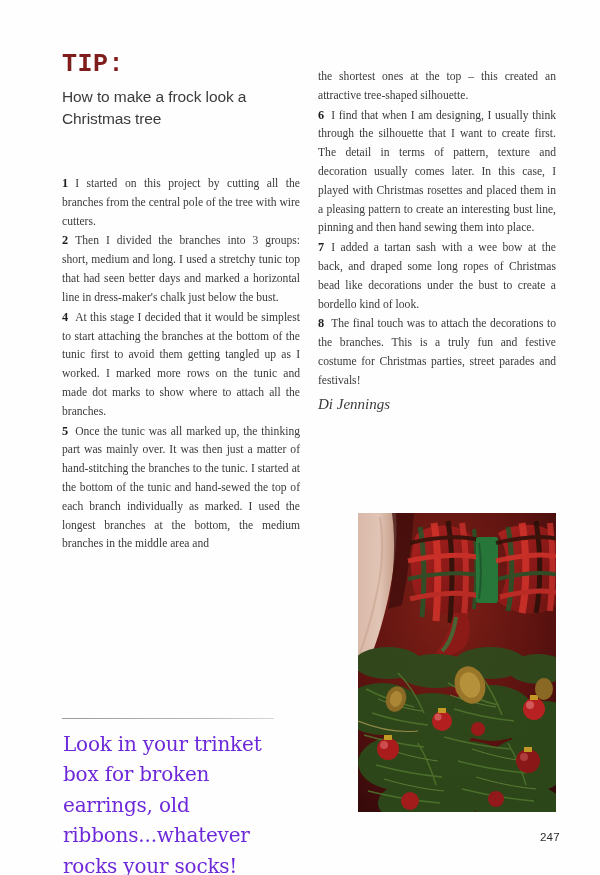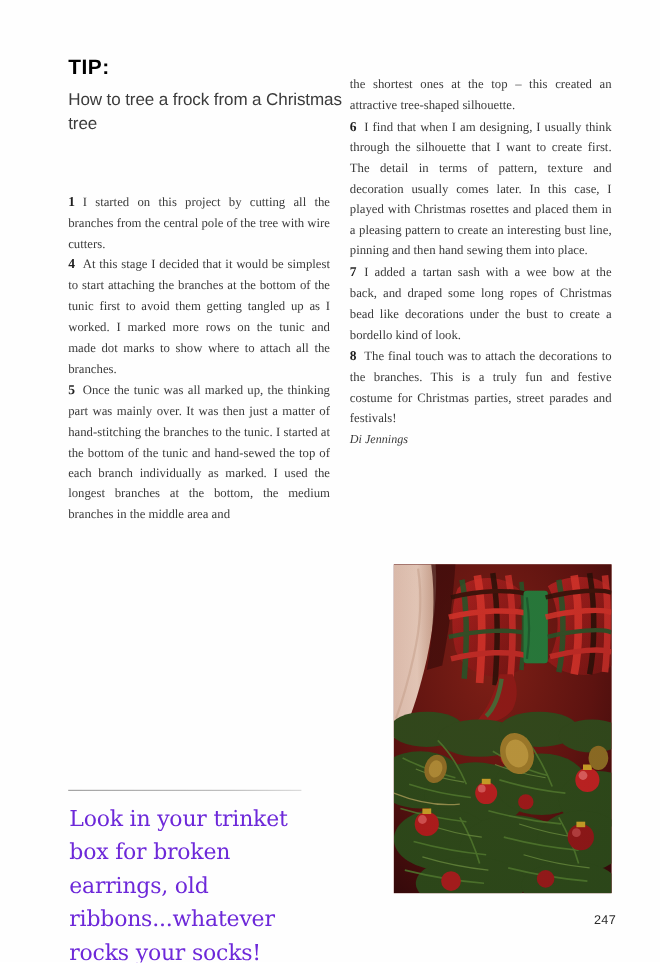--- a/index.html
+++ b/index.html
@@ -23,25 +23,25 @@
   }
 
   
   .tip-heading {
     position: absolute;
     left: 62px;
     top: 52px;
     width: 250px;
   }
   .tip-word {
-    font-family: Liberation Sans, sans-serif;
+    font-family: Liberation Mono, monospace;
     font-weight: bold;
-    font-size: 19px;
+    font-size: 25px;
     letter-spacing: 0.5px;
-    color: #000000;
+    color: #7f1d1d;
     line-height: 1;
     margin: 0 0 9px 0;
   }
   .tip-subtitle {
     font-family: "Liberation Sans", sans-serif;
     font-size: 15.5px;
     font-weight: 400;
     line-height: 1.42;
     color: #3b3b3b;
     margin: 0;
@@ -66,21 +66,21 @@
     text-align: justify;
   }
   .step-num {
     font-weight: bold;
     color: #1e1e1e;
     font-size: 12.3px;
     margin-right: 7px;
   }
   .byline {
     font-style: italic;
-    font-size: 11px;
+    font-size: 15px;
     color: #3a3a3a;
     margin: 1px 0 0 0;
     text-align: left;
   }
 
   
   .pullquote {
     position: absolute;
     left: 62px;
     top: 718px;
@@ -122,26 +122,29 @@
     letter-spacing: 0.3px;
   }
 </style>
 </head>
 <body>
 
 <div class="page">
 
   <div class="tip-heading">
     <div class="tip-word">TIP:</div>
-    <div class="tip-subtitle">How to tree a frock from a Christmas tree</div>
+    <div class="tip-subtitle">How to make a frock look a Christmas tree</div>
   </div>
 
   <div class="col col-left">
     <p class="step">
       <span class="step-num">1</span><span>I started on this project by cutting all the branches from the central pole of the tree with wire cutters.</span>
+    </p>
+    <p class="step">
+      <span class="step-num">2</span><span>Then I divided the branches into 3 groups: short, medium and long. I used a stretchy tunic top that had seen better days and marked a horizontal line in dress-maker's chalk just below the bust.</span>
     </p>
     <p class="step">
       <span class="step-num">4</span><span>At this stage I decided that it would be simplest to start attaching the branches at the bottom of the tunic first to avoid them getting tangled up as I worked. I marked more rows on the tunic and made dot marks to show where to attach all the branches.</span>
     </p>
     <p class="step">
       <span class="step-num">5</span><span>Once the tunic was all marked up, the thinking part was mainly over. It was then just a matter of hand-stitching the branches to the tunic. I started at the bottom of the tunic and hand-sewed the top of each branch individually as marked. I used the longest branches at the bottom, the medium branches in the middle area and</span>
     </p>
   </div>
 
   <div class="col col-right">

